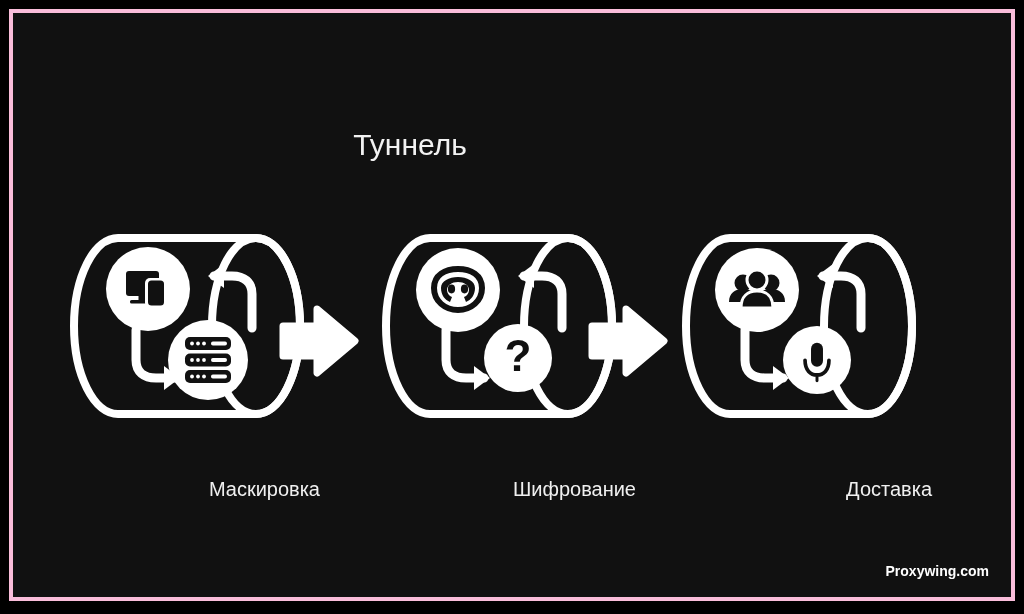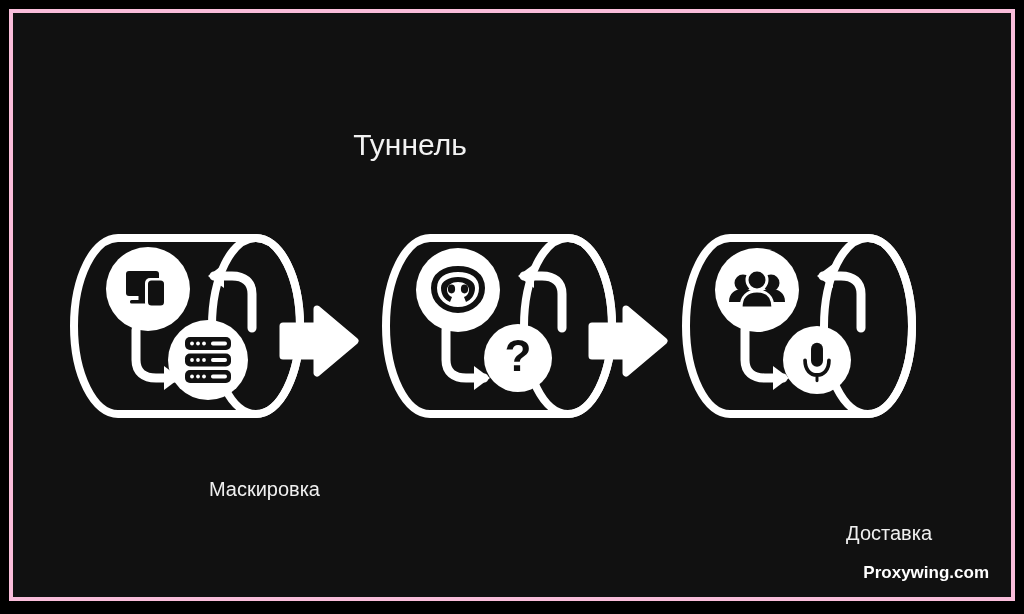--- a/index.html
+++ b/index.html
@@ -82,29 +82,29 @@
     top: 478px;
     color: #F0F0F0;
     font-size: 20px;
     font-weight: 400;
     text-align: right;
     white-space: nowrap;
     font-family: "Liberation Sans", sans-serif;
   }
   .cap-0 { left: 80px;  width: 240px; }
   .cap-1 { left: 396px; width: 240px; }
-  .cap-2 { left: 692px; width: 240px; margin-top: 44px; }
+  .cap-2 { left: 692px; width: 240px; }
 
   
   .watermark {
     position: absolute;
     right: 35px;
     top: 563px;
     color: #FFFFFF;
-    font-size: 17px;
+    font-size: 14px;
     font-weight: bold;
     font-family: "Liberation Sans", sans-serif;
   }
 </style>
 </head>
 <body>
 
 <div id="canvas">
 
   <div class="frame"></div>
@@ -260,18 +260,19 @@
         <g transform="translate(0,3) scale(0.92)">
             <use href="#ic-mic"></use>
           </g>
       </g>
     </g>
   </svg>
 
   <div class="tunnel-heading">Туннель</div>
 
   <div class="stage-caption cap-0">Маскировка</div>
+  <div class="stage-caption cap-1">Шифрование</div>
   <div class="stage-caption cap-2">Доставка</div>
 
 
   <div class="watermark">Proxywing.com</div>
 
 </div>
 
 </body></html>

